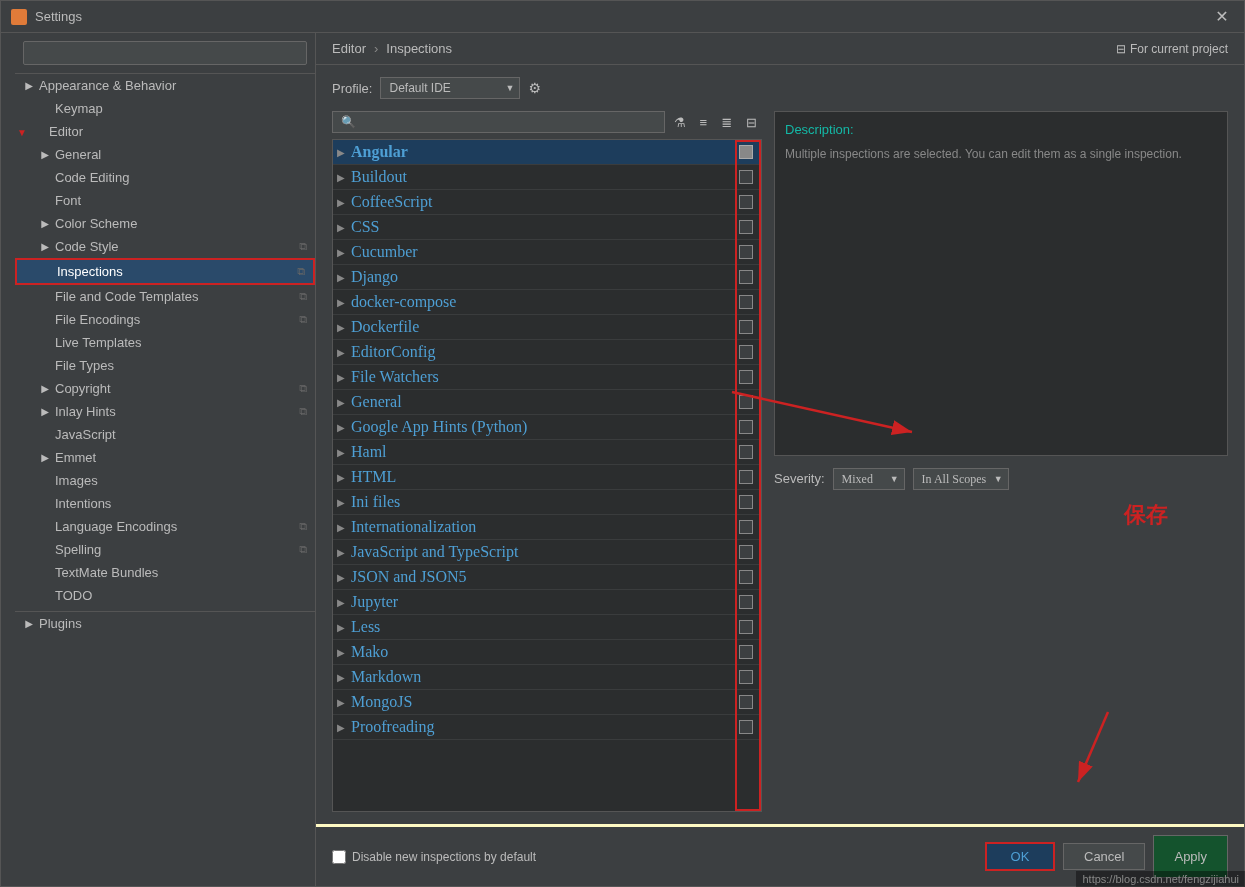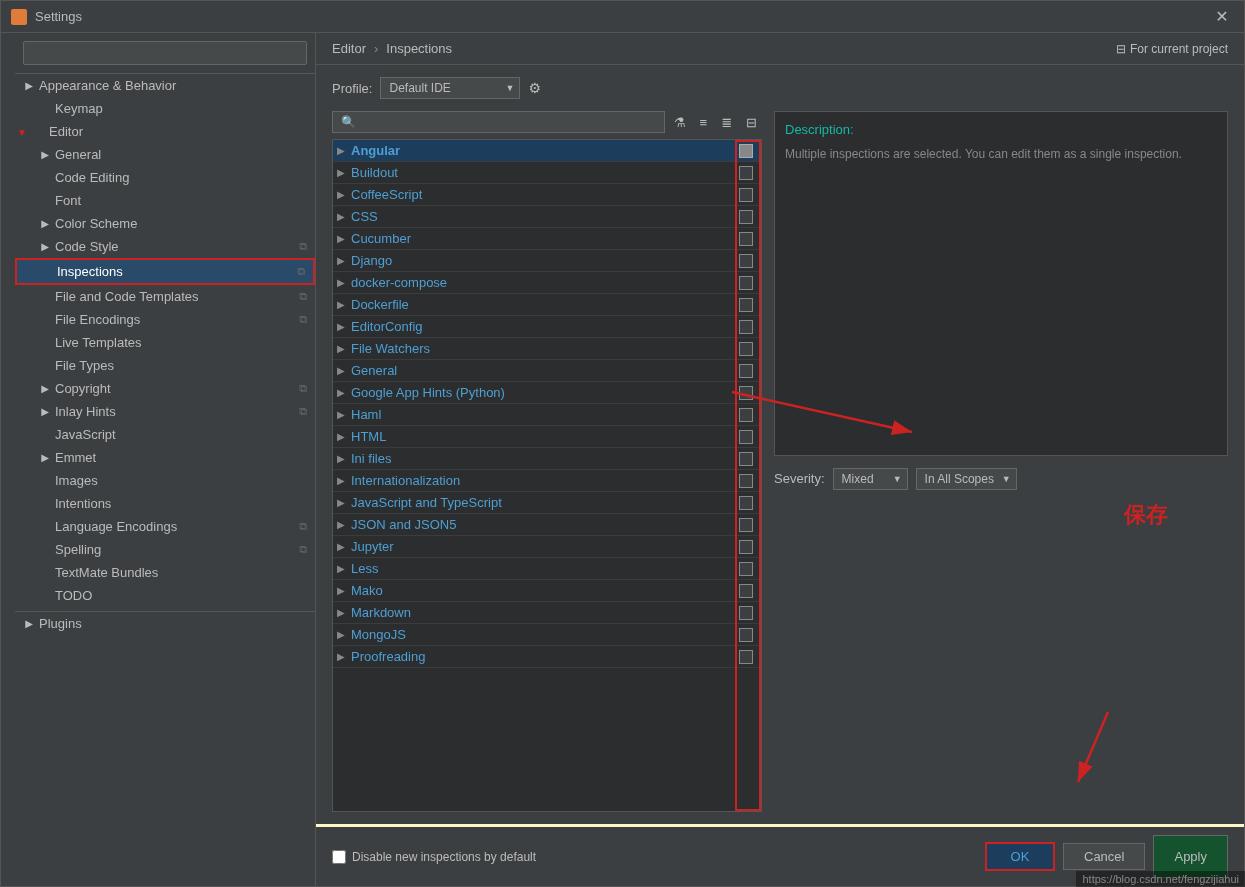--- a/index.html
+++ b/index.html
@@ -246,21 +246,22 @@
     }
     .inspection-row .row-arrow {
       width: 14px;
       color: #888;
       font-size: 10px;
       flex-shrink: 0;
     }
     .inspection-row .row-label {
       flex: 1;
       color: #4e9fd4;
-      font-size: 13px;
+      font-size: 16px;
+      font-family: Liberation Serif, serif;
     }
     .inspection-row .row-checkbox {
       width: 14px;
       height: 14px;
       border: 1px solid #888;
       background: #3c3f41;
       flex-shrink: 0;
       display: flex;
       align-items: center;
       justify-content: center;
@@ -303,20 +304,21 @@
     .severity-label { color: #bbbbbb; }
     .severity-select {
       background: #45494a;
       border: 1px solid #666;
       color: #bbbbbb;
       padding: 3px 20px 3px 8px;
       font-size: 12px;
       appearance: none;
       outline: none;
       cursor: pointer;
+      font-family: Liberation Serif, serif;
     }
     
     .bottom-bar {
       padding: 8px 16px;
       border-top: 3px solid #fef9c3;
       display: flex;
       align-items: center;
       flex-shrink: 0;
     }
     .disable-checkbox-row {

